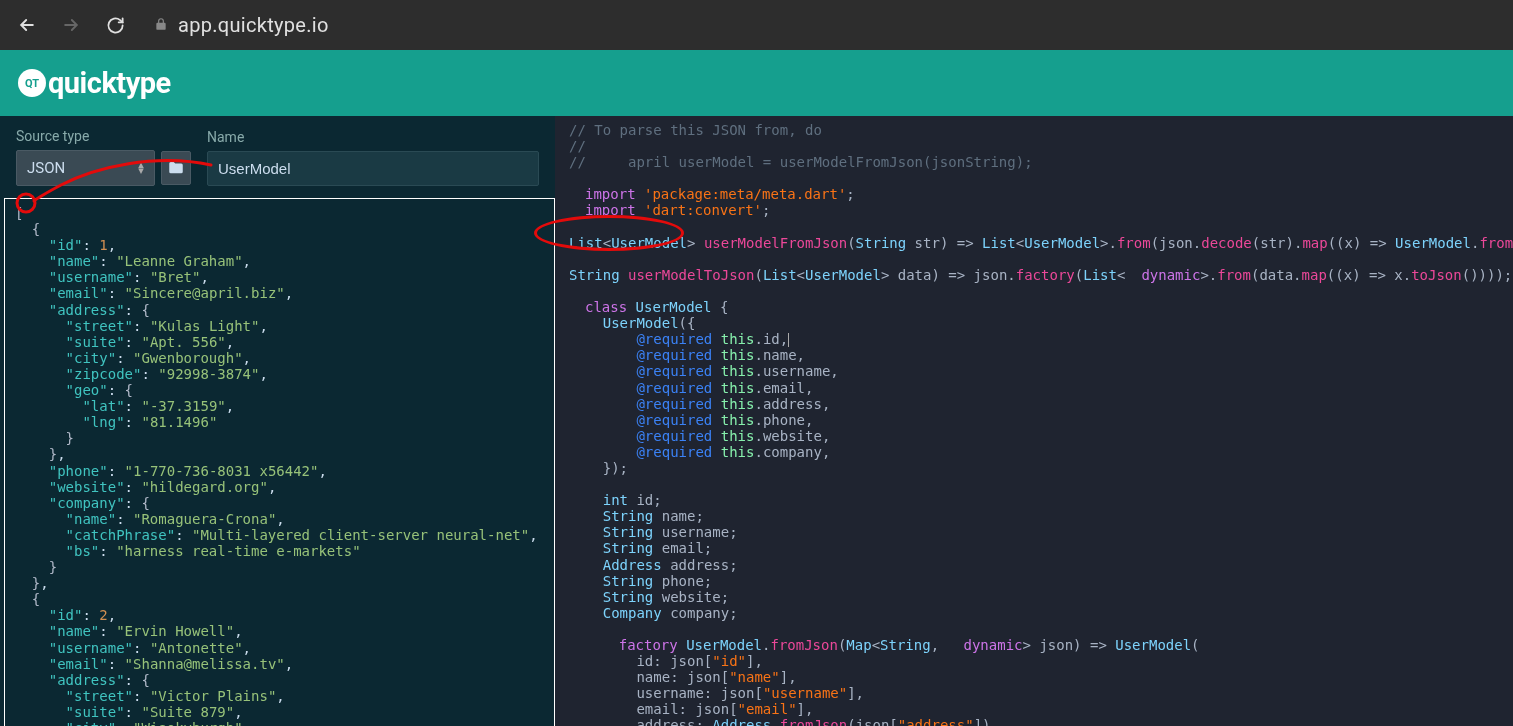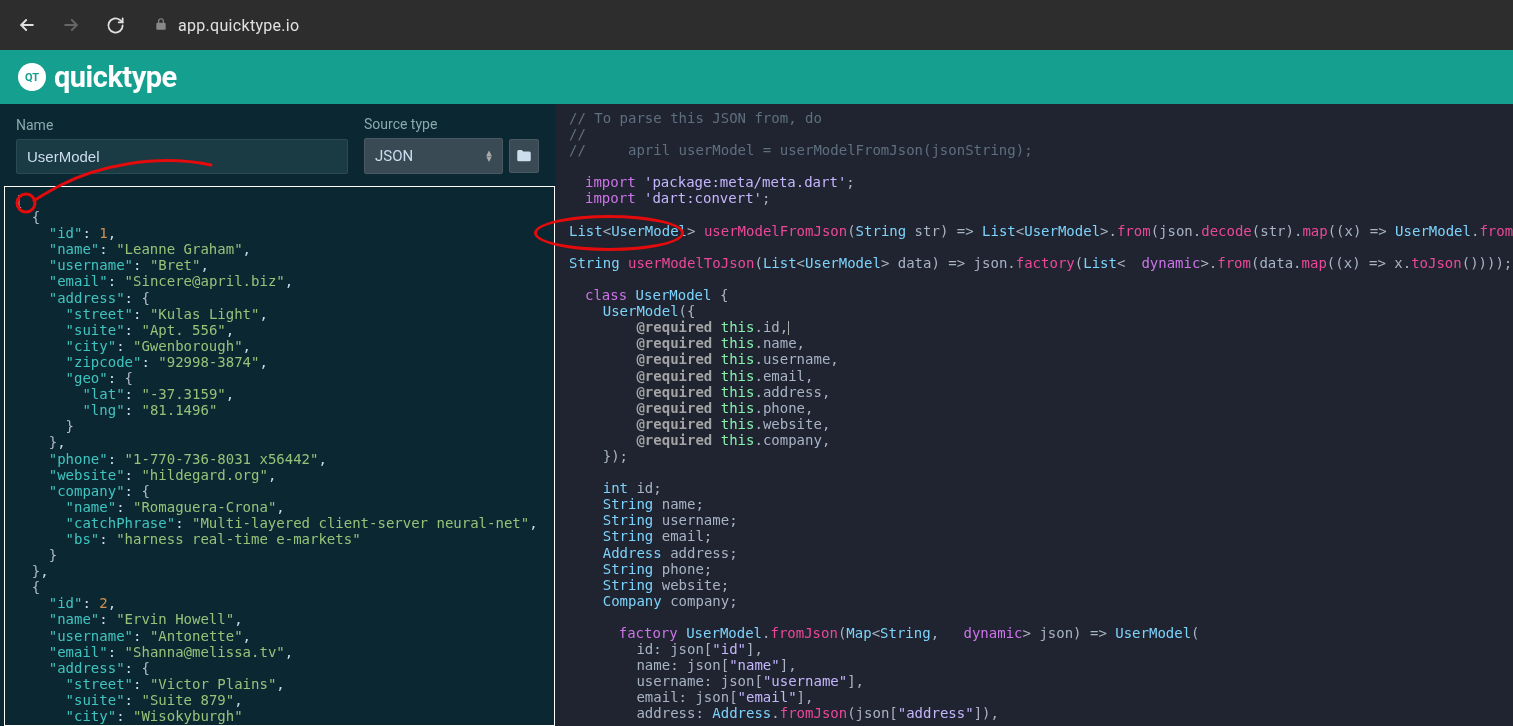--- a/index.html
+++ b/index.html
@@ -30,28 +30,28 @@
 }
 .nav-btn.disabled { color: #666; }
 .url-bar {
   flex: 1;
   display: flex;
   align-items: center;
   gap: 10px;
   padding-left: 10px;
 }
 .lock-icon { color: #888; font-size: 14px; }
-.url { color: #e0e0e0; font-size: 16px; letter-spacing: 0.3px; }
+.url { color: #e0e0e0; font-size: 20px; letter-spacing: 0.3px; }
 .app-header {
   background: #159f8e;
-  height: 54px;
+  height: 66px;
   display: flex;
   align-items: center;
   padding: 4px 18px;
-  gap: 8px;
+  gap: 2px;
 }
 .app-logo {
   width: 28px;
   height: 28px;
   border-radius: 50%;
   background: #fff;
   color: #159f8e;
   display: flex;
   align-items: center;
   justify-content: center;
@@ -148,25 +148,25 @@
 
 
 .jk { color: #40C4C0; }    
 .js { color: #97C279; }    
 .jn { color: #D18F52; }    
 .jp { color: #b0b8c8; }    
 
 
 .kw  { color: #CD74E8; margin-left: 16px; }   
 .cls { color: #7dd3fc; }   
-.str { color: #c4b5fd; }   
+.str { color: #f97316; }   
 .cmt { color: #5f6f7f; }   
 .th  { color: #86efac; }   
 .fn  { color: #ec4899; }
-.var { color: #a3a3a3; font-weight: bold; }   
+.var { color: #3b82f6; }   
 
 .annotation-arrow {
   position: absolute;
   pointer-events: none;
 }
 .red-circle {
   position: absolute;
   border: 3px solid #e30b0b;
   border-radius: 50%;
   pointer-events: none;
@@ -203,37 +203,37 @@
 </div>
 
 <div class="app-header">
   <div class="app-logo">QT</div>
   <div class="app-name">quicktype</div>
 </div>
 
 <div class="workspace">
   <div class="left-panel">
     <div class="controls">
-      <div class="control-group name-group">
-        <div class="control-label">Name</div>
-        <input class="text-input" value="UserModel" style="">
-      </div>
       <div class="control-group source-group">
         <div class="control-label">Source type</div>
         <div style="display:flex;gap:6px;align-items:center;">
           <div class="select">
             <span>JSON</span>
             <span class="select-caret">▴<br>▾</span>
           </div>
           <div class="folder-btn">
             <svg width="18" height="18" viewBox="0 0 24 24" fill="currentColor">
                 <path d="M3 6a2 2 0 0 1 2-2h4l2 2h8a2 2 0 0 1 2 2v9a2 2 0 0 1-2 2H5a2 2 0 0 1-2-2V6z"></path>
               </svg>
           </div>
         </div>
+      </div>
+      <div class="control-group name-group">
+        <div class="control-label">Name</div>
+        <input class="text-input" value="UserModel" style="">
       </div>
     </div>
     <div class="json-editor" id="json-editor"><span class="jp">[</span>
   <span class="jp">{</span>
     <span class="jk">"id"</span>: <span class="jn">1</span>,
     <span class="jk">"name"</span>: <span class="js">"Leanne Graham"</span>,
     <span class="jk">"username"</span>: <span class="js">"Bret"</span>,
     <span class="jk">"email"</span>: <span class="js">"Sincere@april.biz"</span>,
     <span class="jk">"address"</span>: <span class="jp">{</span>
       <span class="jk">"street"</span>: <span class="js">"Kulas Light"</span>,

